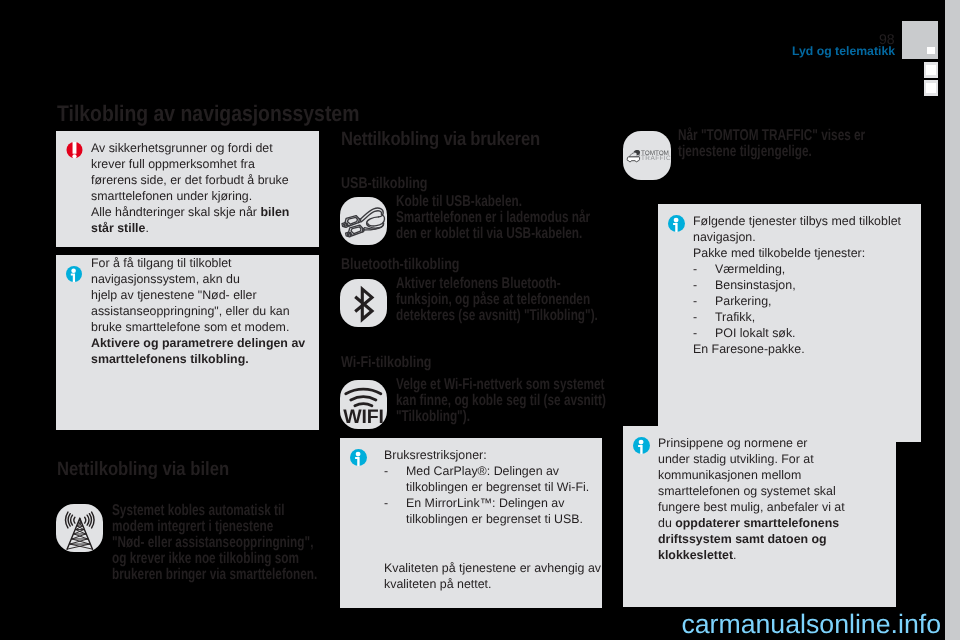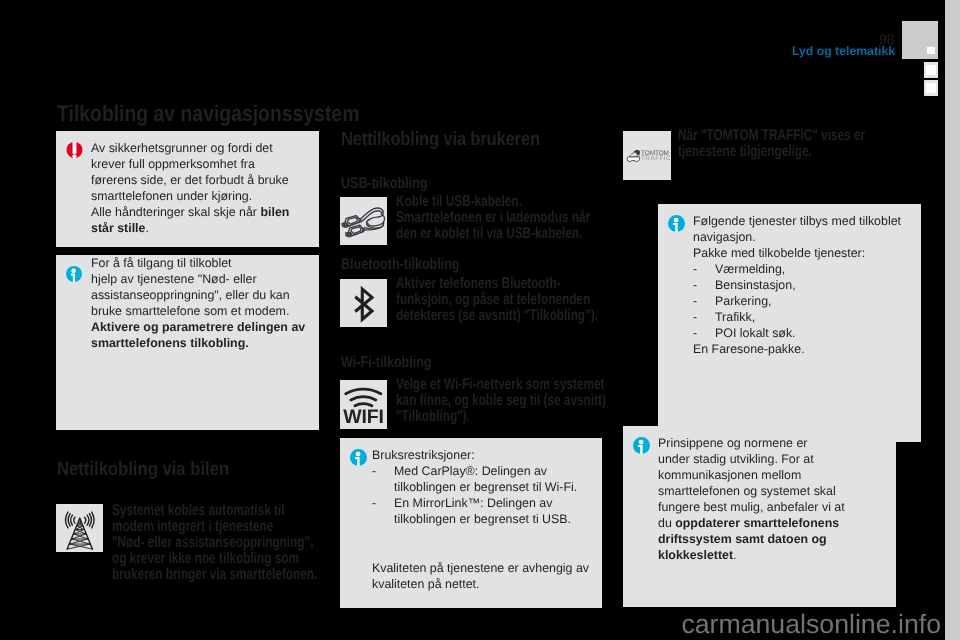--- a/index.html
+++ b/index.html
@@ -24,31 +24,31 @@
       transform:scaleX(0.858);transform-origin:left center;}
   .h2{position:absolute;font-size:19.2px;font-weight:bold;color:#231f20;letter-spacing:0;
       transform:scaleX(0.868);transform-origin:left center;white-space:nowrap;}
   .h3{position:absolute;font-size:15.6px;font-weight:bold;color:#231f20;letter-spacing:0;
       white-space:nowrap;transform:scaleX(0.805);transform-origin:left center;}
 
   .box{position:absolute;background:#e1e2e4;}
   .boxtxt{position:absolute;font-size:12.4px;line-height:16px;color:#231f20;white-space:nowrap;}
   .boxtxt b{font-weight:bold;}
 
-  .iconbox{position:absolute;background:#e1e2e4;}
+  .iconbox{position:absolute;background:#e1e2e4;border-radius:18px;}
   .iconbox svg{position:absolute;left:0;top:0;}
   .tt-l1{position:absolute;left:18px;top:19.9px;font-size:6.4px;letter-spacing:-0.05px;color:#58595b;line-height:1;}
   .tt-l2{position:absolute;left:18px;top:25.4px;font-size:6.4px;letter-spacing:0.45px;color:#939598;line-height:1;}
   .wifi-label{position:absolute;left:0;top:27.5px;width:47px;text-align:center;font-size:19.5px;font-weight:bold;color:#231f20;line-height:1;letter-spacing:-0.2px;}
 
   .bodytxt{position:absolute;font-size:15.6px;line-height:16px;font-weight:bold;color:#231f20;
       white-space:nowrap;transform:scaleX(0.757);transform-origin:left top;}
 
   .watermark{position:absolute;left:0;top:611px;width:945px;text-align:right;
-     padding-right:4px;box-sizing:border-box;font-size:26.7px;color:#737373;
+     padding-right:4px;box-sizing:border-box;font-size:26.7px;color:#7dd3fc;
      letter-spacing:0;line-height:1;}
 
   .rowlist{display:table;}
   .rowlist .r{display:table-row;}
   .rowlist .d{display:table-cell;width:22px;}
   .rowlist .t{display:table-cell;}
   .ico-warn{position:absolute;left:9.5px;top:10.9px;width:17px;height:17px;line-height:0;}
   .ico-info{position:absolute;left:10px;top:10.5px;width:17px;height:17px;line-height:0;}
 </style>
 </head>
@@ -94,20 +94,21 @@
     <span class="ico-info">
       <svg viewBox="0 0 32 32" width="16" height="16" aria-hidden="true">
         <circle cx="16" cy="16" r="16" fill="#00AEDB"></circle>
         <circle cx="15.2" cy="9.6" r="4.6" fill="#fff"></circle>
         <path d="M9.6 15.2 h8.5 v17.6 h-4.5 v-14.0 h-4.0 z" fill="#fff"></path>
       </svg>
     </span>
     <div class="boxtxt" style="left:35px;top:0;width:220px;">
       <div>
           <div>For å få tilgang til tilkoblet</div>
+          <div>navigasjonssystem, akn du</div>
           <div>hjelp av tjenestene "Nød- eller</div>
           <div>assistanseoppringning", eller du kan</div>
           <div>bruke smarttelefone som et modem.</div>
         </div>
       <div style="font-weight:bold">
           <div>Aktivere og parametrere delingen av</div>
           <div>smarttelefonens tilkobling.</div>
         </div>
     </div>
   </div>
@@ -231,21 +232,21 @@
     </div>
 
   <div class="box" style="left:340px;top:438px;width:262px;height:170px;">
     <span class="ico-info">
       <svg viewBox="0 0 32 32" width="17" height="17" aria-hidden="true">
         <circle cx="16" cy="16" r="16" fill="#00AEDB"></circle>
         <circle cx="15.2" cy="9.6" r="4.6" fill="#fff"></circle>
         <path d="M9.6 15.2 h8.5 v17.6 h-4.5 v-14.0 h-4.0 z" fill="#fff"></path>
       </svg>
     </span>
-    <div class="boxtxt" style="left:32px;top:9px;width:222px;">
+    <div class="boxtxt" style="left:44px;top:9px;width:222px;">
       <div>Bruksrestriksjoner:</div>
       <div class="rowlist">
         <div class="r">
             <div class="d">-</div>
           <div class="t">
               <div>Med CarPlay®: Delingen av</div>
               <div>tilkoblingen er begrenset til Wi-Fi.</div>
             </div>
           </div>
         <div class="r">

